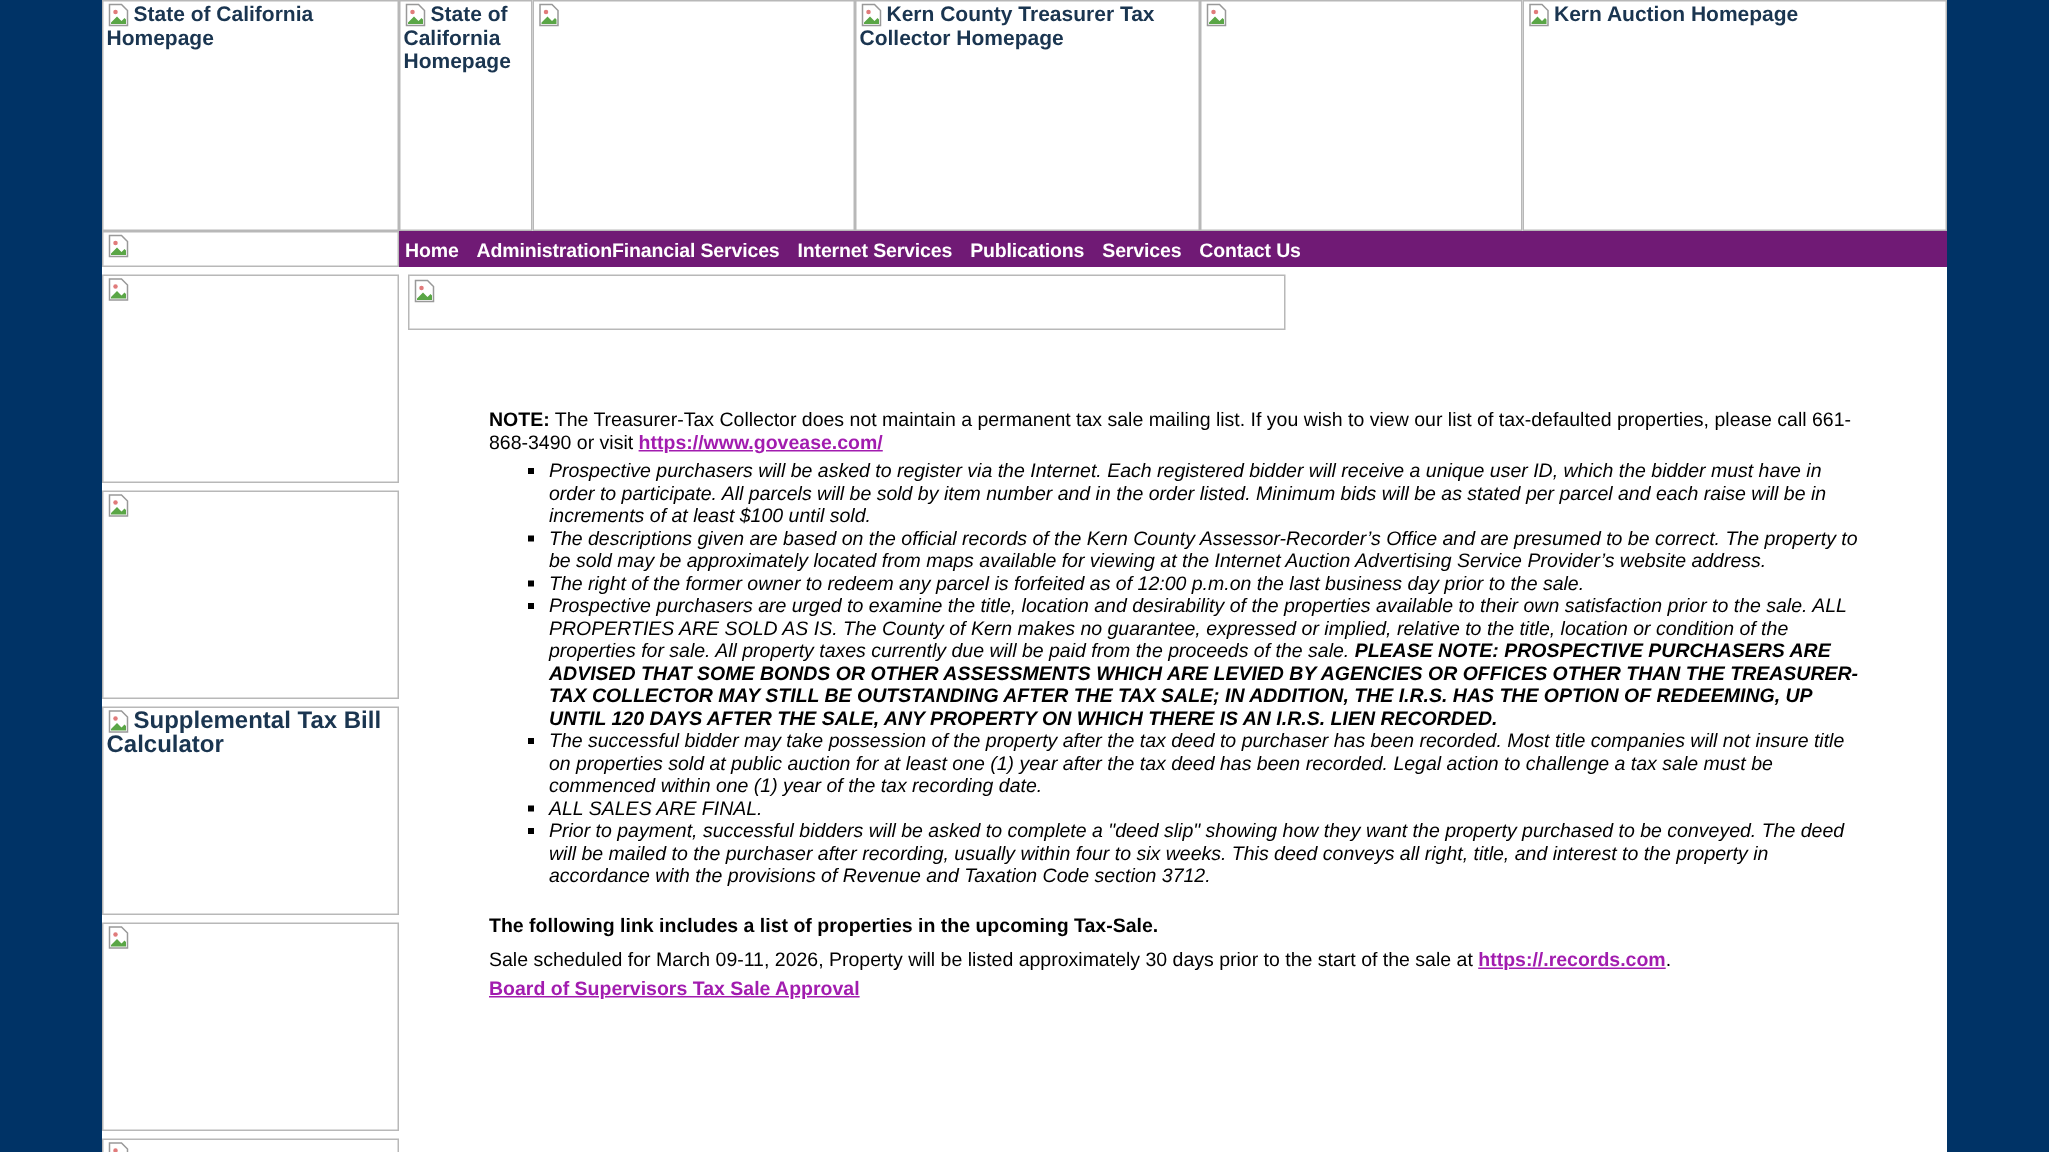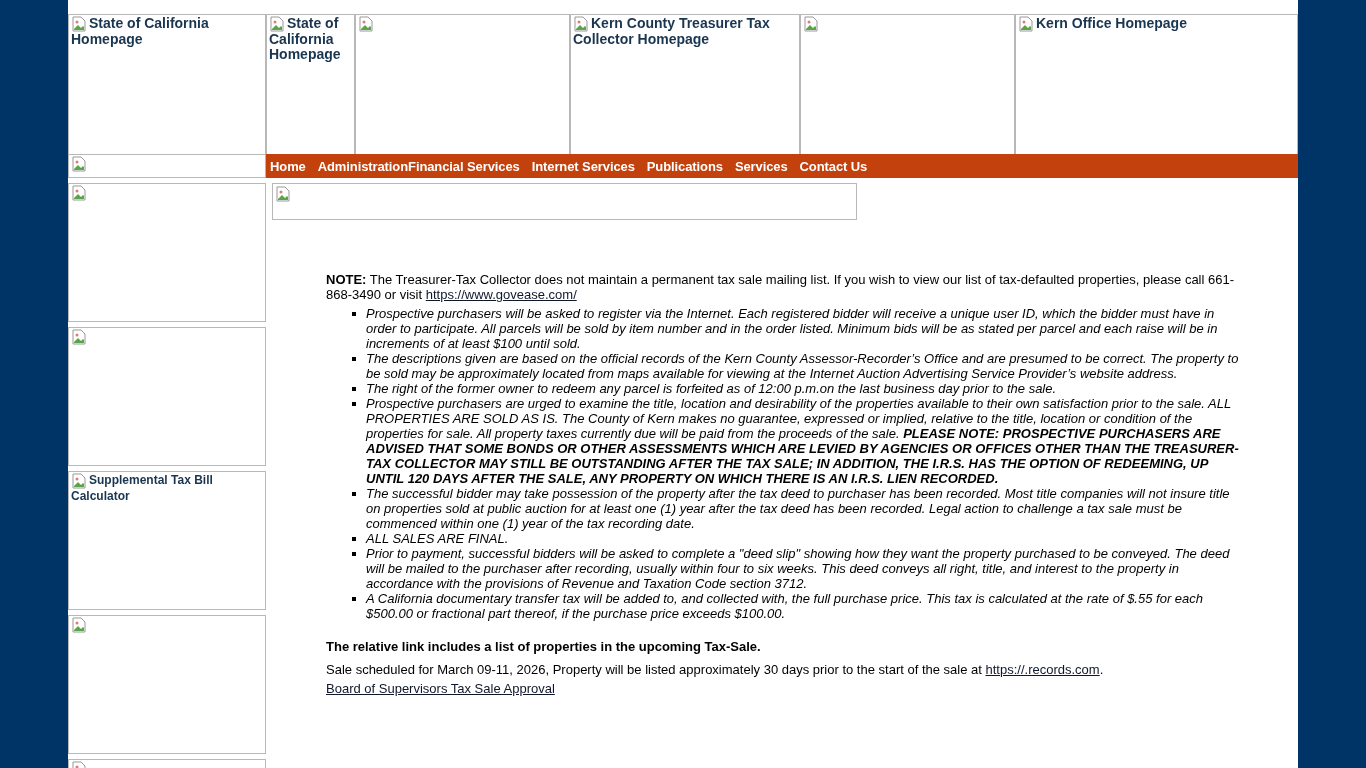--- a/index.html
+++ b/index.html
@@ -11,55 +11,55 @@
     position: relative;
   }
   .page {
     position: absolute; left: 68px; top: 0; width: 1230px; height: 768px;
     background: #ffffff;
   }
   .hdr-cell {
     position: absolute; top: 0; height: 154px;
     border: 1px solid #b8b8b8; background: #fff;
     font-size: 14px; font-weight: bold; color: #1a3550;
-    padding: 1px 2px; line-height: 15px; margin-top: 14px;
+    padding: 1px 2px; line-height: 15px;
   }
   .broken-img {
     display: inline-block; width: 16px; height: 16px; vertical-align: top;
     position: relative; margin-right: 2px;
   }
   .broken-img svg { display: block; }
   .hdr-cell .alt-text { display: inline; }
   .side-cell {
     position: absolute; left: 0; width: 198px;
     border: 1px solid #b8b8b8; background: #fff;
-    font-size: 12px; font-weight: bold; color: #1a3550;
+    font-size: 16px; font-weight: bold; color: #1a3550;
     padding: 1px 2px; line-height: 15px;
   }
   .navbar {
     position: absolute; left: 198px; top: 154px; width: 1032px; height: 24px;
-    background: #c2410c;
+    background: #701a75;
     display: flex; align-items: center; padding-left: 4px;
   }
   .nav-item {
     color: #ffffff; font-weight: bold; font-size: 13px;
     margin-right: 12px; cursor: pointer; white-space: nowrap;
     font-family: "Liberation Sans", sans-serif;
     letter-spacing: -0.1px;
   }
   .nav-item:nth-child(2) { margin-right: 0; }
   .banner {
     position: absolute; left: 204px; top: 183px; width: 585px; height: 37px;
     border: 1px solid #b8b8b8; padding: 2px;
   }
   .content {
     position: absolute; left: 258px; top: 272px; width: 920px;
     font-size: 13px; color: #000; line-height: 15px;
   }
-  .content a { color: #0f172a; font-weight: normal; text-decoration: underline; }
+  .content a { color: #a21caf; font-weight: bold; text-decoration: underline; }
   .content ul { margin: 4px 0 0 0; padding-left: 40px; list-style: none; }
   .content li { position: relative; font-style: italic; }
   .content li::before {
     content: ""; position: absolute; left: -14px; top: 6px;
     width: 4px; height: 4px; background: #000;
   }
   .bold-caps { font-weight: bold; }
   .upcoming { margin-top: 18px; font-weight: bold; }
   .sale-line { margin-top: 8px; }
   .bos-link { margin-top: 4px; display: inline-block; }
@@ -102,21 +102,21 @@
           <path d="M2 1h8l4 4v10H2z" fill="#fff" stroke="#999"></path>
           <path d="M3 13l4-4 3 3 2-2 1 1v3H3z" fill="#5aa646"></path>
           <circle cx="6" cy="6" r="1.5" fill="#e07b7b"></circle>
         </svg></span><span class="alt-text"></span>
   </div>
   <div class="hdr-cell" style="left:947px; width:283px;">
     <span class="broken-img"><svg width="16" height="16" viewBox="0 0 16 16">
           <path d="M2 1h8l4 4v10H2z" fill="#fff" stroke="#999"></path>
           <path d="M3 13l4-4 3 3 2-2 1 1v3H3z" fill="#5aa646"></path>
           <circle cx="6" cy="6" r="1.5" fill="#e07b7b"></circle>
-        </svg></span><span class="alt-text">Kern Office Homepage</span>
+        </svg></span><span class="alt-text">Kern Auction Homepage</span>
   </div>
 
   <div class="side-cell" style="top:154px; height:24px;">
     <span class="broken-img"><svg width="16" height="16" viewBox="0 0 16 16">
           <path d="M2 1h8l4 4v10H2z" fill="#fff" stroke="#999"></path>
           <path d="M3 13l4-4 3 3 2-2 1 1v3H3z" fill="#5aa646"></path>
           <circle cx="6" cy="6" r="1.5" fill="#e07b7b"></circle>
         </svg></span><span></span>
   </div>
   <div class="side-cell" style="top:183px; height:139px;">
@@ -178,22 +178,21 @@
       <b>NOTE:</b><span> The Treasurer-Tax Collector does not maintain a permanent tax sale mailing list. If you wish to view our list of tax-defaulted properties, please call 661-868-3490 or visit  </span><a>https://www.govease.com/</a>
     </div>
     <ul>
       <li>Prospective purchasers will be asked to register via the Internet. Each registered bidder will receive a unique user ID, which the bidder must have in order to participate. All parcels will be sold by item number and in the order listed. Minimum bids will be as stated per parcel and each raise will be in increments of at least $100 until sold.</li>
       <li>The descriptions given are based on the official records of the Kern County Assessor-Recorder’s Office and are presumed to be correct. The property to be sold may be approximately located from maps available for viewing at the Internet Auction Advertising Service Provider’s website address.</li>
       <li>The right of the former owner to redeem any parcel is forfeited as of 12:00 p.m.on the last business day prior to the sale.</li>
       <li><span>Prospective purchasers are urged to examine the title, location and desirability of the properties available to their own satisfaction prior to the sale. ALL PROPERTIES ARE SOLD AS IS. The County of Kern makes no guarantee, expressed or implied, relative to the title, location or condition of the properties for sale. All property taxes currently due will be paid from the proceeds of the sale. </span><span class="bold-caps">PLEASE NOTE: PROSPECTIVE PURCHASERS ARE ADVISED THAT SOME BONDS OR OTHER ASSESSMENTS WHICH ARE LEVIED BY AGENCIES OR OFFICES OTHER THAN THE TREASURER-TAX COLLECTOR MAY STILL BE OUTSTANDING AFTER THE TAX SALE; IN ADDITION, THE I.R.S. HAS THE OPTION OF REDEEMING, UP UNTIL 120 DAYS AFTER THE SALE, ANY PROPERTY ON WHICH THERE IS AN I.R.S. LIEN RECORDED.</span></li>
       <li>The successful bidder may take possession of the property after the tax deed to purchaser has been recorded. Most title companies will not insure title on properties sold at public auction for at least one (1) year after the tax deed has been recorded. Legal action to challenge a tax sale must be commenced within one (1) year of the tax recording date.</li>
       <li>ALL SALES ARE FINAL.</li>
       <li>Prior to payment, successful bidders will be asked to complete a "deed slip" showing how they want the property purchased to be conveyed. The deed will be mailed to the purchaser after recording, usually within four to six weeks. This deed conveys all right, title, and interest to the property in accordance with the provisions of Revenue and Taxation Code section 3712.</li>
-      <li>A California documentary transfer tax will be added to, and collected with, the full purchase price. This tax is calculated at the rate of $.55 for each $500.00 or fractional part thereof, if the purchase price exceeds $100.00.</li>
     </ul>
-    <div class="upcoming">The relative link includes a list of properties in the upcoming Tax-Sale.</div>
+    <div class="upcoming">The following link includes a list of properties in the upcoming Tax-Sale.</div>
     <div class="sale-line">
       <span>Sale scheduled for March 09-11, 2026, Property will be listed approximately 30 days prior to the start of the sale at </span><a>https://.records.com</a><span>.</span>
     </div>
     <a class="bos-link">Board of Supervisors Tax Sale Approval</a>
   </div>
 
 </div>
 
 </body></html>

